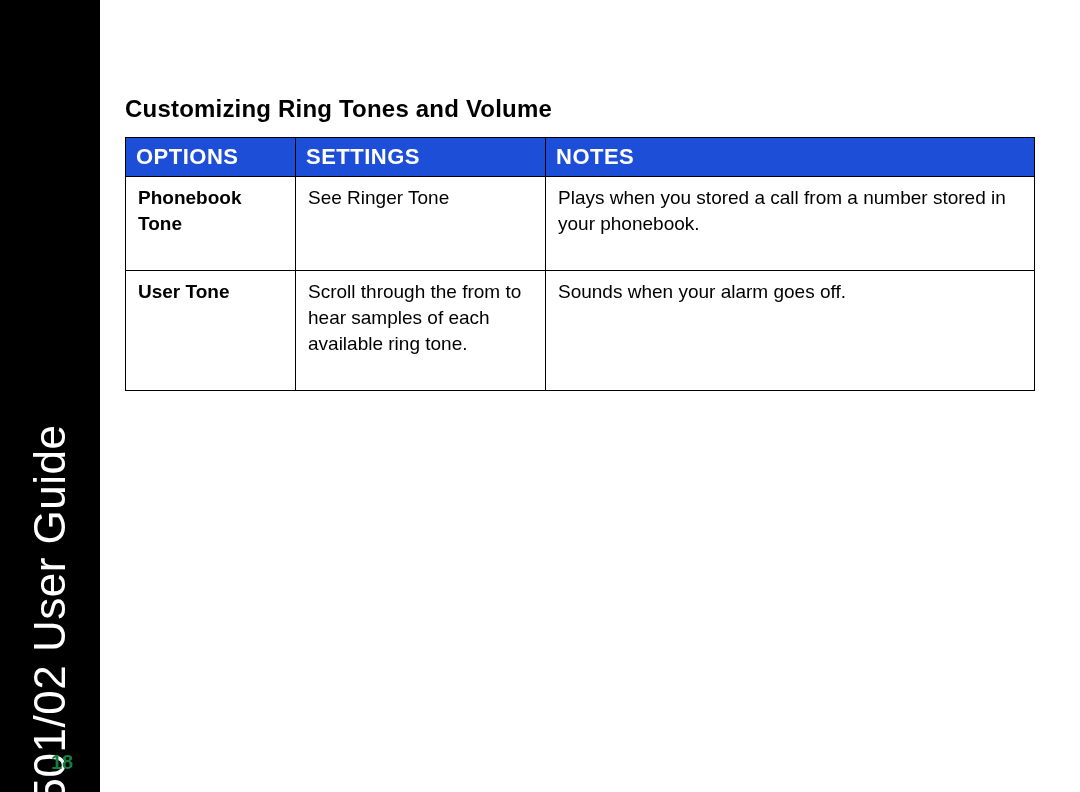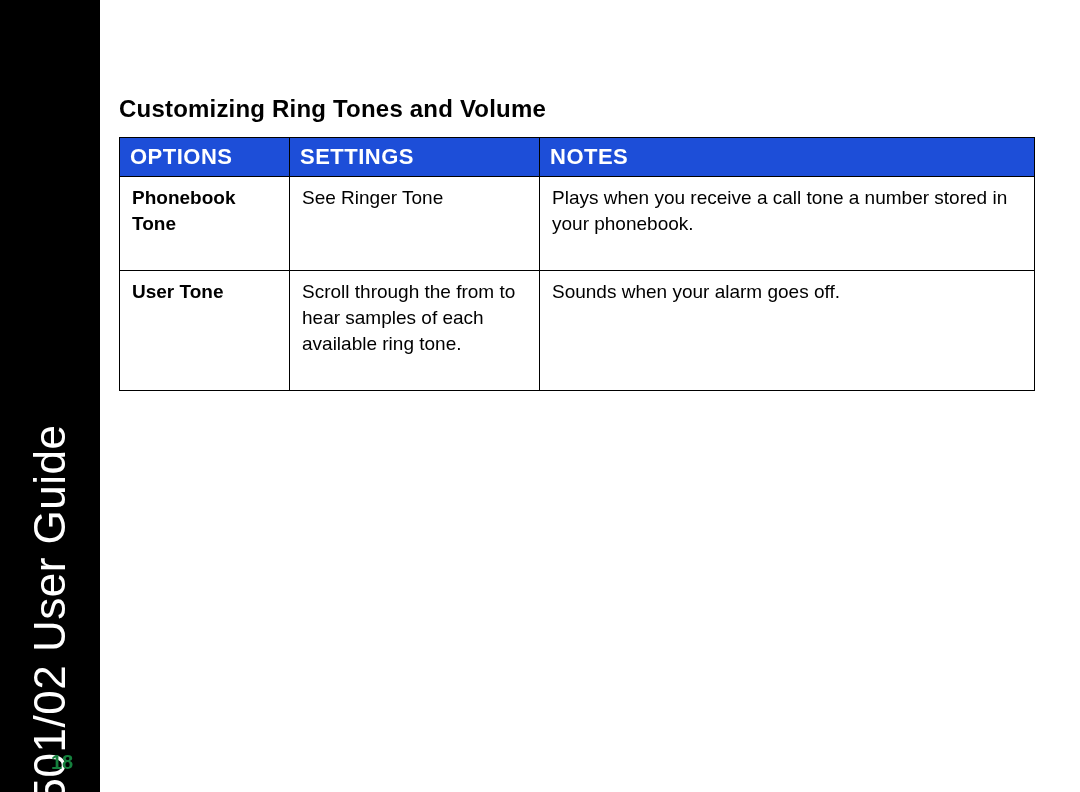--- a/index.html
+++ b/index.html
@@ -35,21 +35,21 @@
     left: 0;
     bottom: 18px;
     width: 124px;
     text-align: center;
     color: #15803d;
     font-size: 20px;
     font-weight: 700;
   }
   .content {
     position: absolute;
-    left: 119px;
+    left: 125px;
     top: 95px;
     right: 45px;
   }
   .heading {
     font-size: 24px;
     font-weight: 700;
     margin-bottom: 14px;
     letter-spacing: 0.2px;
   }
   table {
@@ -107,21 +107,21 @@
         <tr>
           <th>OPTIONS</th>
           <th>SETTINGS</th>
           <th>NOTES</th>
         </tr>
       </thead>
       <tbody>
         <tr>
           <td class="opt">Phonebook Tone</td>
           <td class="set">See Ringer Tone</td>
-          <td>Plays when you receive a call tone a number stored in your phonebook.</td>
+          <td>Plays when you stored a call from a number stored in your phonebook.</td>
         </tr>
         <tr>
           <td class="opt">User Tone</td>
           <td class="set">Scroll through the from to hear samples of each available ring tone.</td>
           <td>Sounds when your alarm goes off.</td>
         </tr>
       </tbody>
     </table>
   </div>
 

